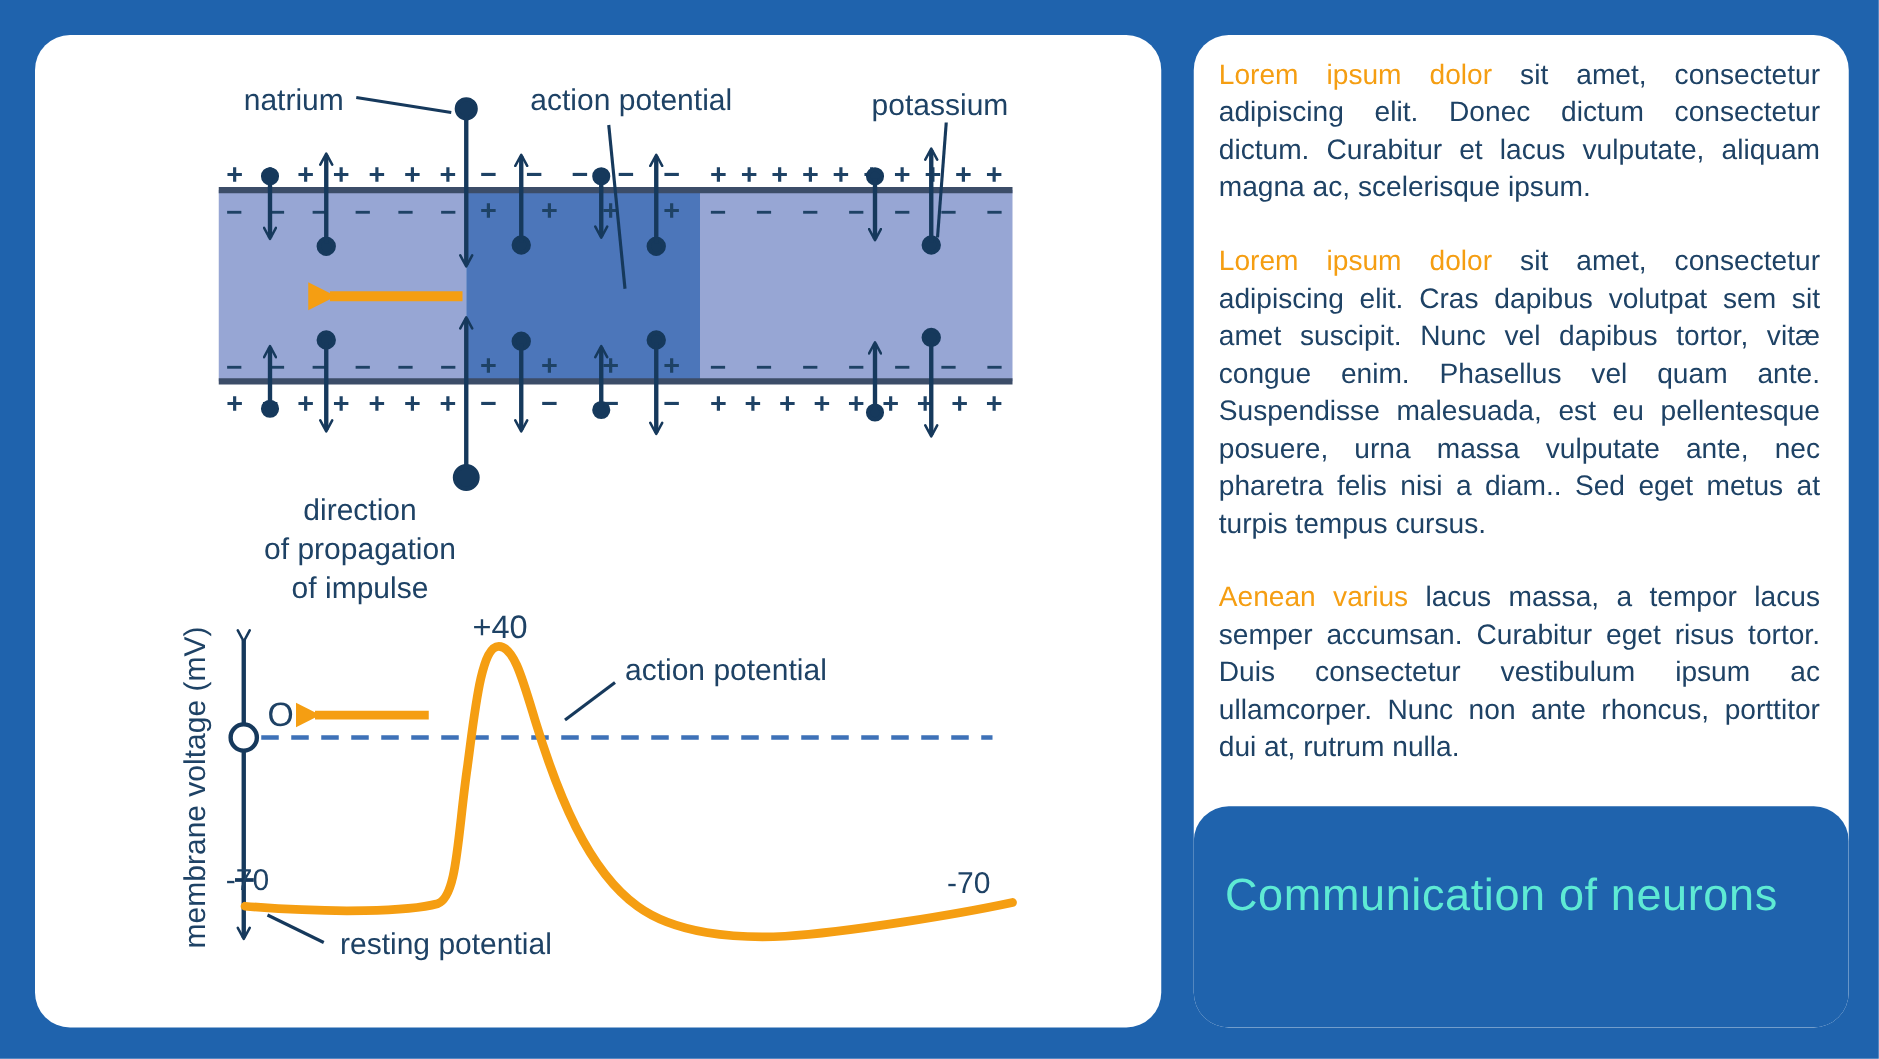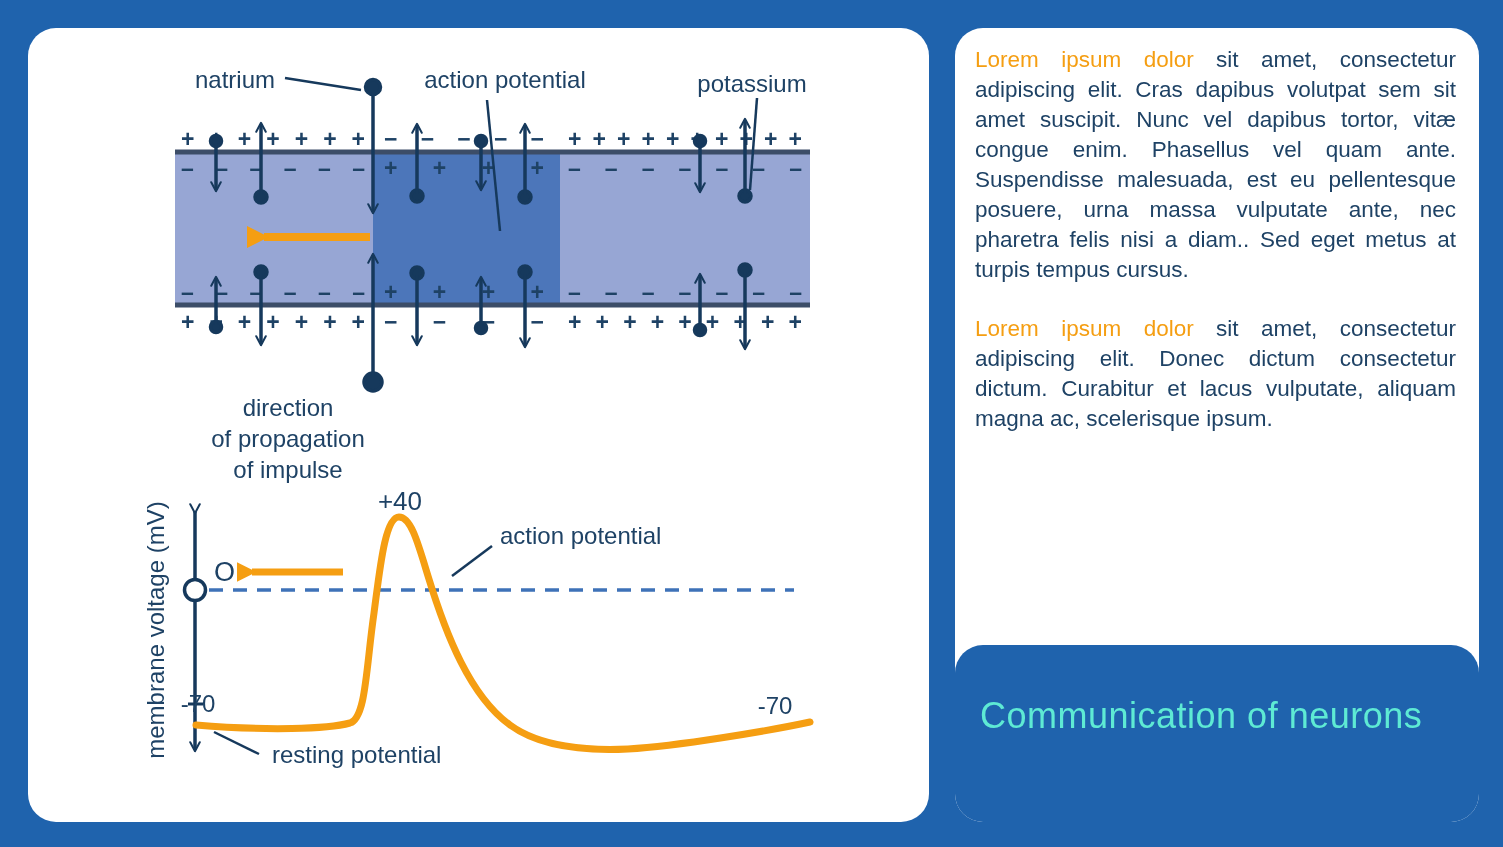--- a/index.html
+++ b/index.html
@@ -166,19 +166,20 @@
       <text class="dlabel" x="472" y="516">action potential</text>
 
       <line x1="186" y1="704" x2="231" y2="726" stroke="#16395C" stroke-width="2.5"></line>
       <text class="dlabel" x="244" y="735">resting potential</text>
     </g>
   </svg>
 </div>
 
 <div class="card" id="text-card">
   <div class="panel-text">
+    <p><span class="lead">Lorem ipsum dolor</span><span> sit amet, consectetur adipiscing elit. Donec dictum consectetur dictum. Curabitur et lacus vulputate, aliquam magna ac, scelerisque ipsum.</span></p>
     <p><span class="lead">Lorem ipsum dolor</span><span> sit amet, consectetur adipiscing elit. Cras dapibus volutpat sem sit amet suscipit. Nunc vel dapibus tortor, vitæ congue enim. Phasellus vel quam ante. Suspendisse malesuada, est eu pellentesque posuere, urna massa vulputate ante, nec pharetra felis nisi a diam.. Sed eget metus at turpis tempus cursus.</span></p>
-    <p><span class="lead">Lorem ipsum dolor</span><span> sit amet, consectetur adipiscing elit. Donec dictum consectetur dictum. Curabitur et lacus vulputate, aliquam magna ac, scelerisque ipsum.</span></p>
+    <p><span class="lead">Aenean varius</span><span> lacus massa, a tempor lacus semper accumsan. Curabitur eget risus tortor. Duis consectetur vestibulum ipsum ac ullamcorper. Nunc non ante rhoncus, porttitor dui at, rutrum nulla.</span></p>
   </div>
   <div class="title-band">
     <div class="band-title">Communication of neurons</div>
   </div>
 </div>
 
 </body></html>

